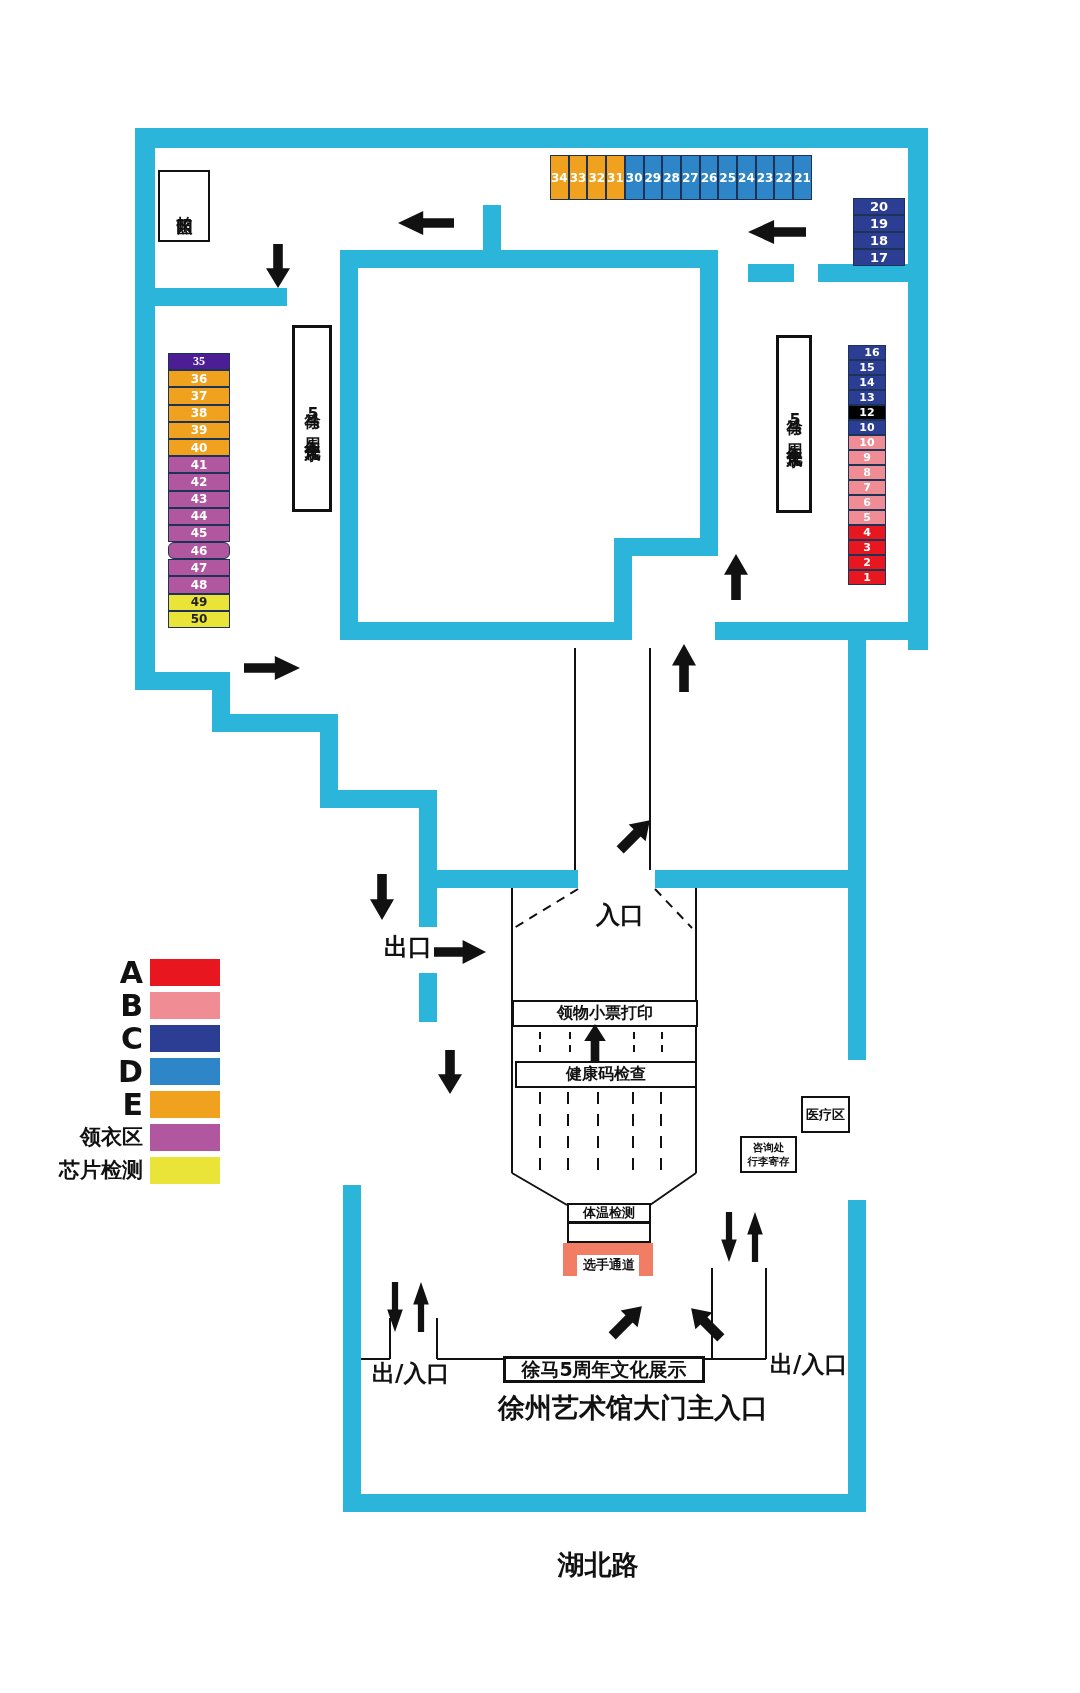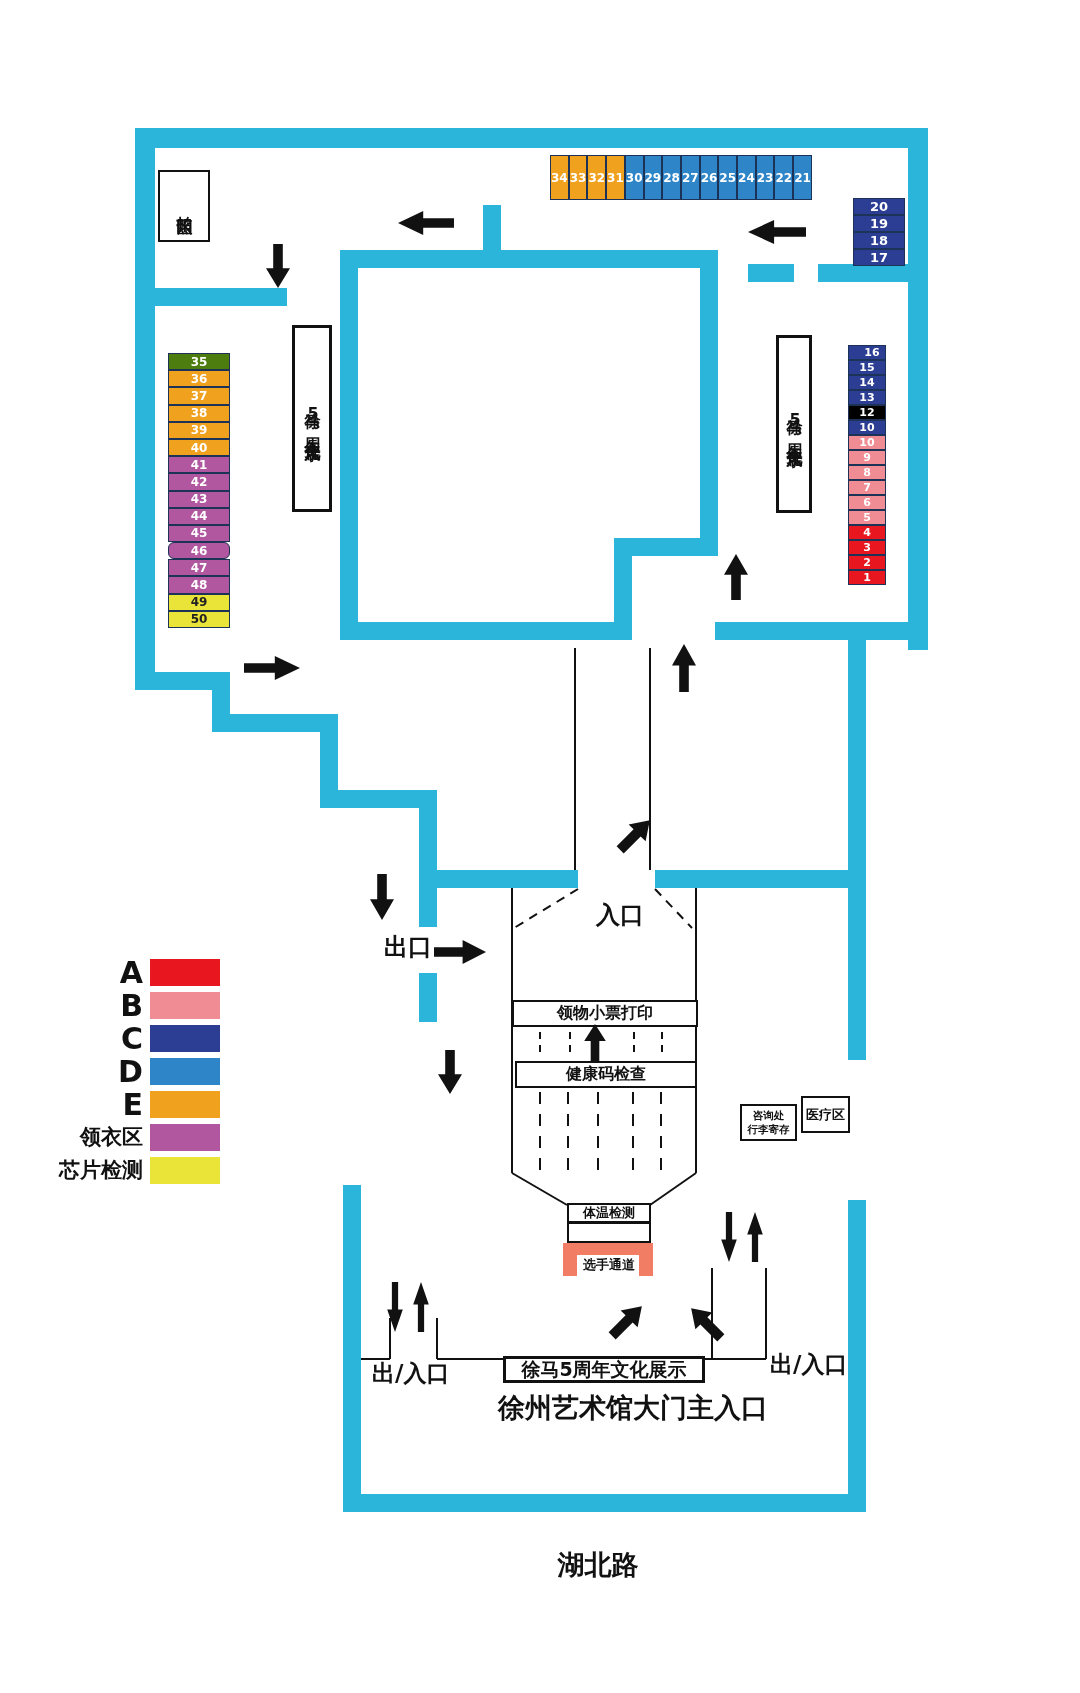--- a/index.html
+++ b/index.html
@@ -133,21 +133,21 @@
       <div class="booth" style="background: rgb(240, 140, 147);">8</div>
       <div class="booth" style="background: rgb(240, 140, 147);">7</div>
       <div class="booth" style="background: rgb(240, 140, 147);">6</div>
       <div class="booth" style="background: rgb(240, 140, 147);">5</div>
       <div class="booth" style="background: rgb(232, 22, 30);">4</div>
       <div class="booth" style="background: rgb(232, 22, 30);">3</div>
       <div class="booth" style="background: rgb(232, 22, 30);">2</div>
       <div class="booth" style="background: rgb(232, 22, 30);">1</div>
     </div>
   <div id="col-35-50" class="cells col" style="left:168px;top:353px;width:62px;height:275px">
-      <div class="booth" style="background: #4d7c0f;">35</div>
+      <div class="booth" style="background: #4c1d95; font-family: Liberation Serif, serif;">35</div>
       <div class="booth" style="background: rgb(240, 161, 30);">36</div>
       <div class="booth" style="background: rgb(240, 161, 30);">37</div>
       <div class="booth" style="background: rgb(240, 161, 30);">38</div>
       <div class="booth" style="background: rgb(240, 161, 30);">39</div>
       <div class="booth" style="background: rgb(240, 161, 30);">40</div>
       <div class="booth" style="background: rgb(176, 87, 160);">41</div>
       <div class="booth" style="background: rgb(176, 87, 160);">42</div>
       <div class="booth" style="background: rgb(176, 87, 160);">43</div>
       <div class="booth" style="background: rgb(176, 87, 160);">44</div>
       <div class="booth" style="background: rgb(176, 87, 160);">45</div>
@@ -173,21 +173,21 @@
   <div class="lbl center" style="left:578px;top:899px;width:84px;font-size:24px">入口</div>
   <div class="lbl" style="left:384px;top:931px;width:58px;font-size:24px">出口</div>
 
   <div class="box" style="left:512px;top:1000px;width:186px;height:27px;font-size:16px;font-weight:bold">
     <span>领物小票打印</span>
   </div>
   <div class="box" style="left:515px;top:1061px;width:182px;height:27px;font-size:16px;font-weight:bold">
     <span>健康码检查</span>
   </div>
 
-  <div class="box" style="left:740px;top:1104px;width:57px;height:37px">
+  <div class="box" style="left:740px;top:1136px;width:57px;height:37px">
     <div class="info-lines">
       <span style="display:block">咨询处</span>
       <span style="display:block">行李寄存</span>
     </div>
   </div>
   <div class="box" style="left:801px;top:1096px;width:49px;height:37px;font-size:13px;font-weight:600">
     <span>医疗区</span>
   </div>
 
   <div class="box" style="left:567px;top:1203px;width:84px;height:20px;font-size:13px;font-weight:bold">

